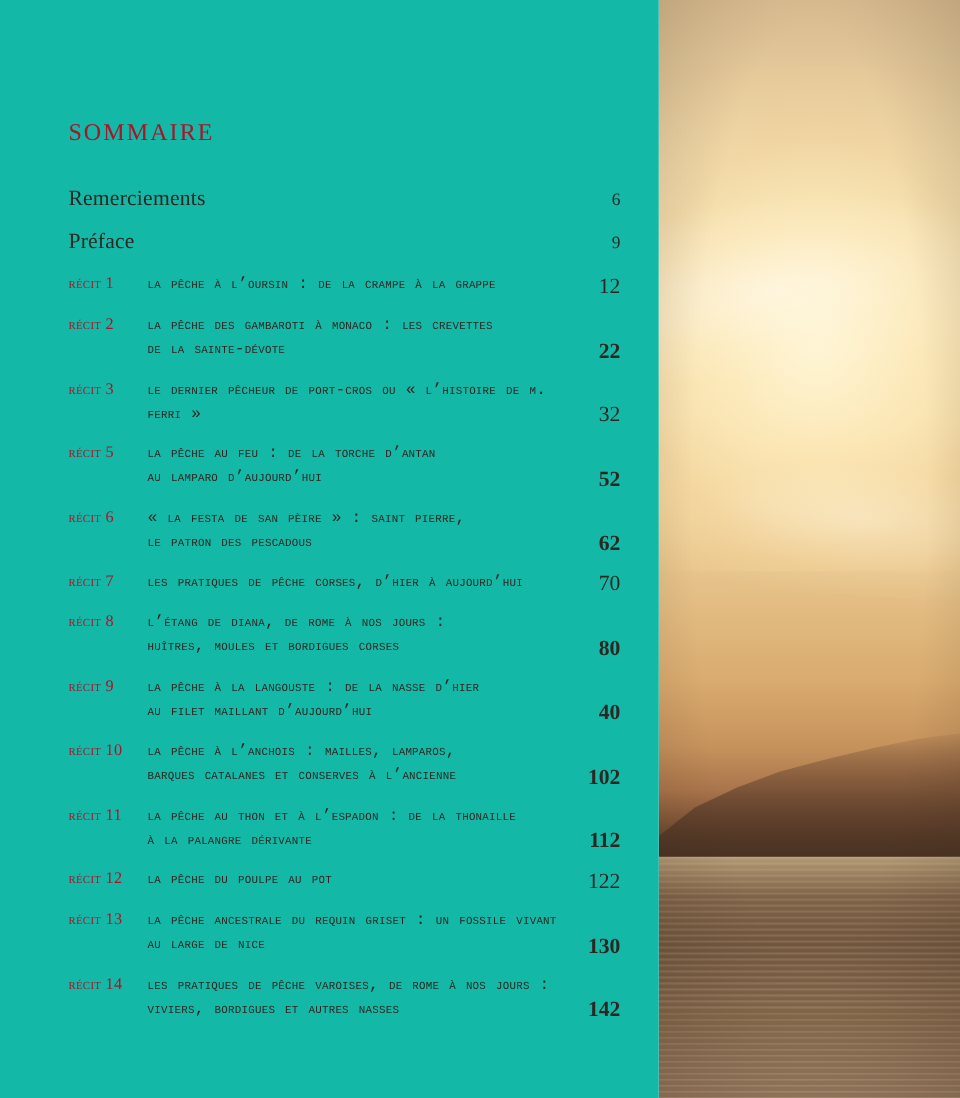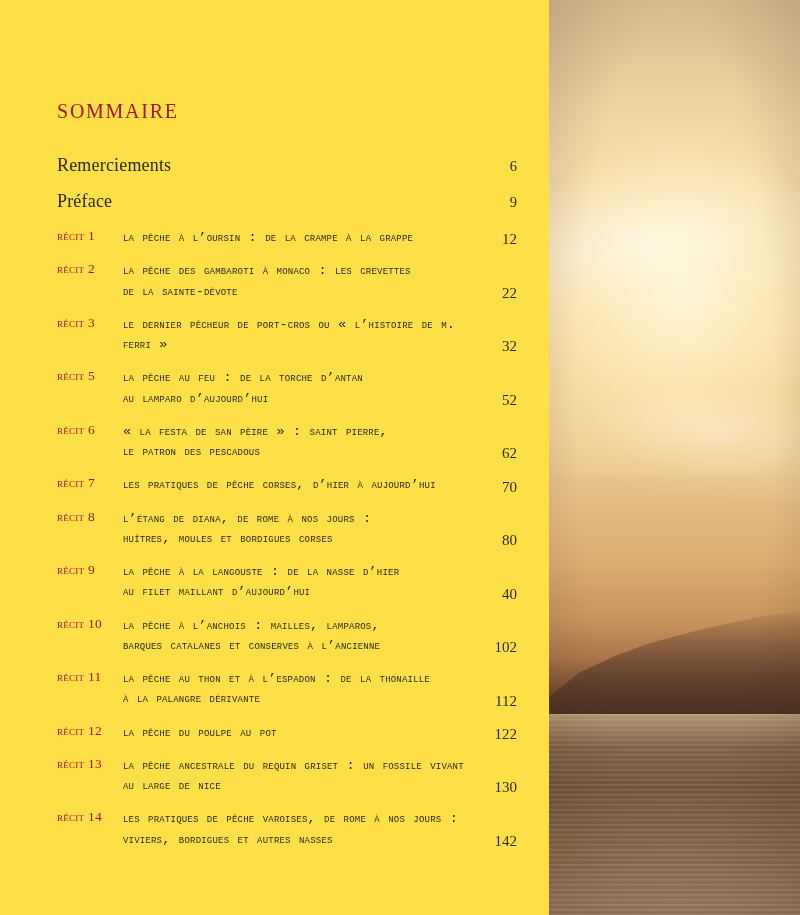--- a/index.html
+++ b/index.html
@@ -17,21 +17,21 @@
   }
   .page {
     position: absolute;
     inset: 0;
     display: flex;
   }
   .left-col {
     width: 549px;
     height: 915px;
     position: relative;
-    background: #fde047;
+    background: #14b8a6;
     box-sizing: border-box;
   }
   .right-col {
     width: 251px;
     height: 915px;
     position: relative;
     overflow: hidden;
   }
 
   
@@ -211,26 +211,26 @@
     text-transform: lowercase;
     letter-spacing: 0.015em;
     line-height: 1.5;
     padding-right: 10px;
     font-family: Liberation Mono, monospace;
   }
   .recit-text .l2 { display: block; }
   .recit-page {
     width: 40px;
     text-align: right;
-    font-size: 15px;
+    font-size: 18px;
     color: #2c2722;
     font-variant: normal;
     align-self: flex-end;
   }
-  .recit-row.two-line .recit-page { align-self: flex-end; }
+  .recit-row.two-line .recit-page { align-self: flex-end; font-weight: bold; }
 </style>
 </head>
 <body>
 
 <div class="page">
 
   <div class="left-col">
 
     <div class="toc-title">Sommaire</div>
 

